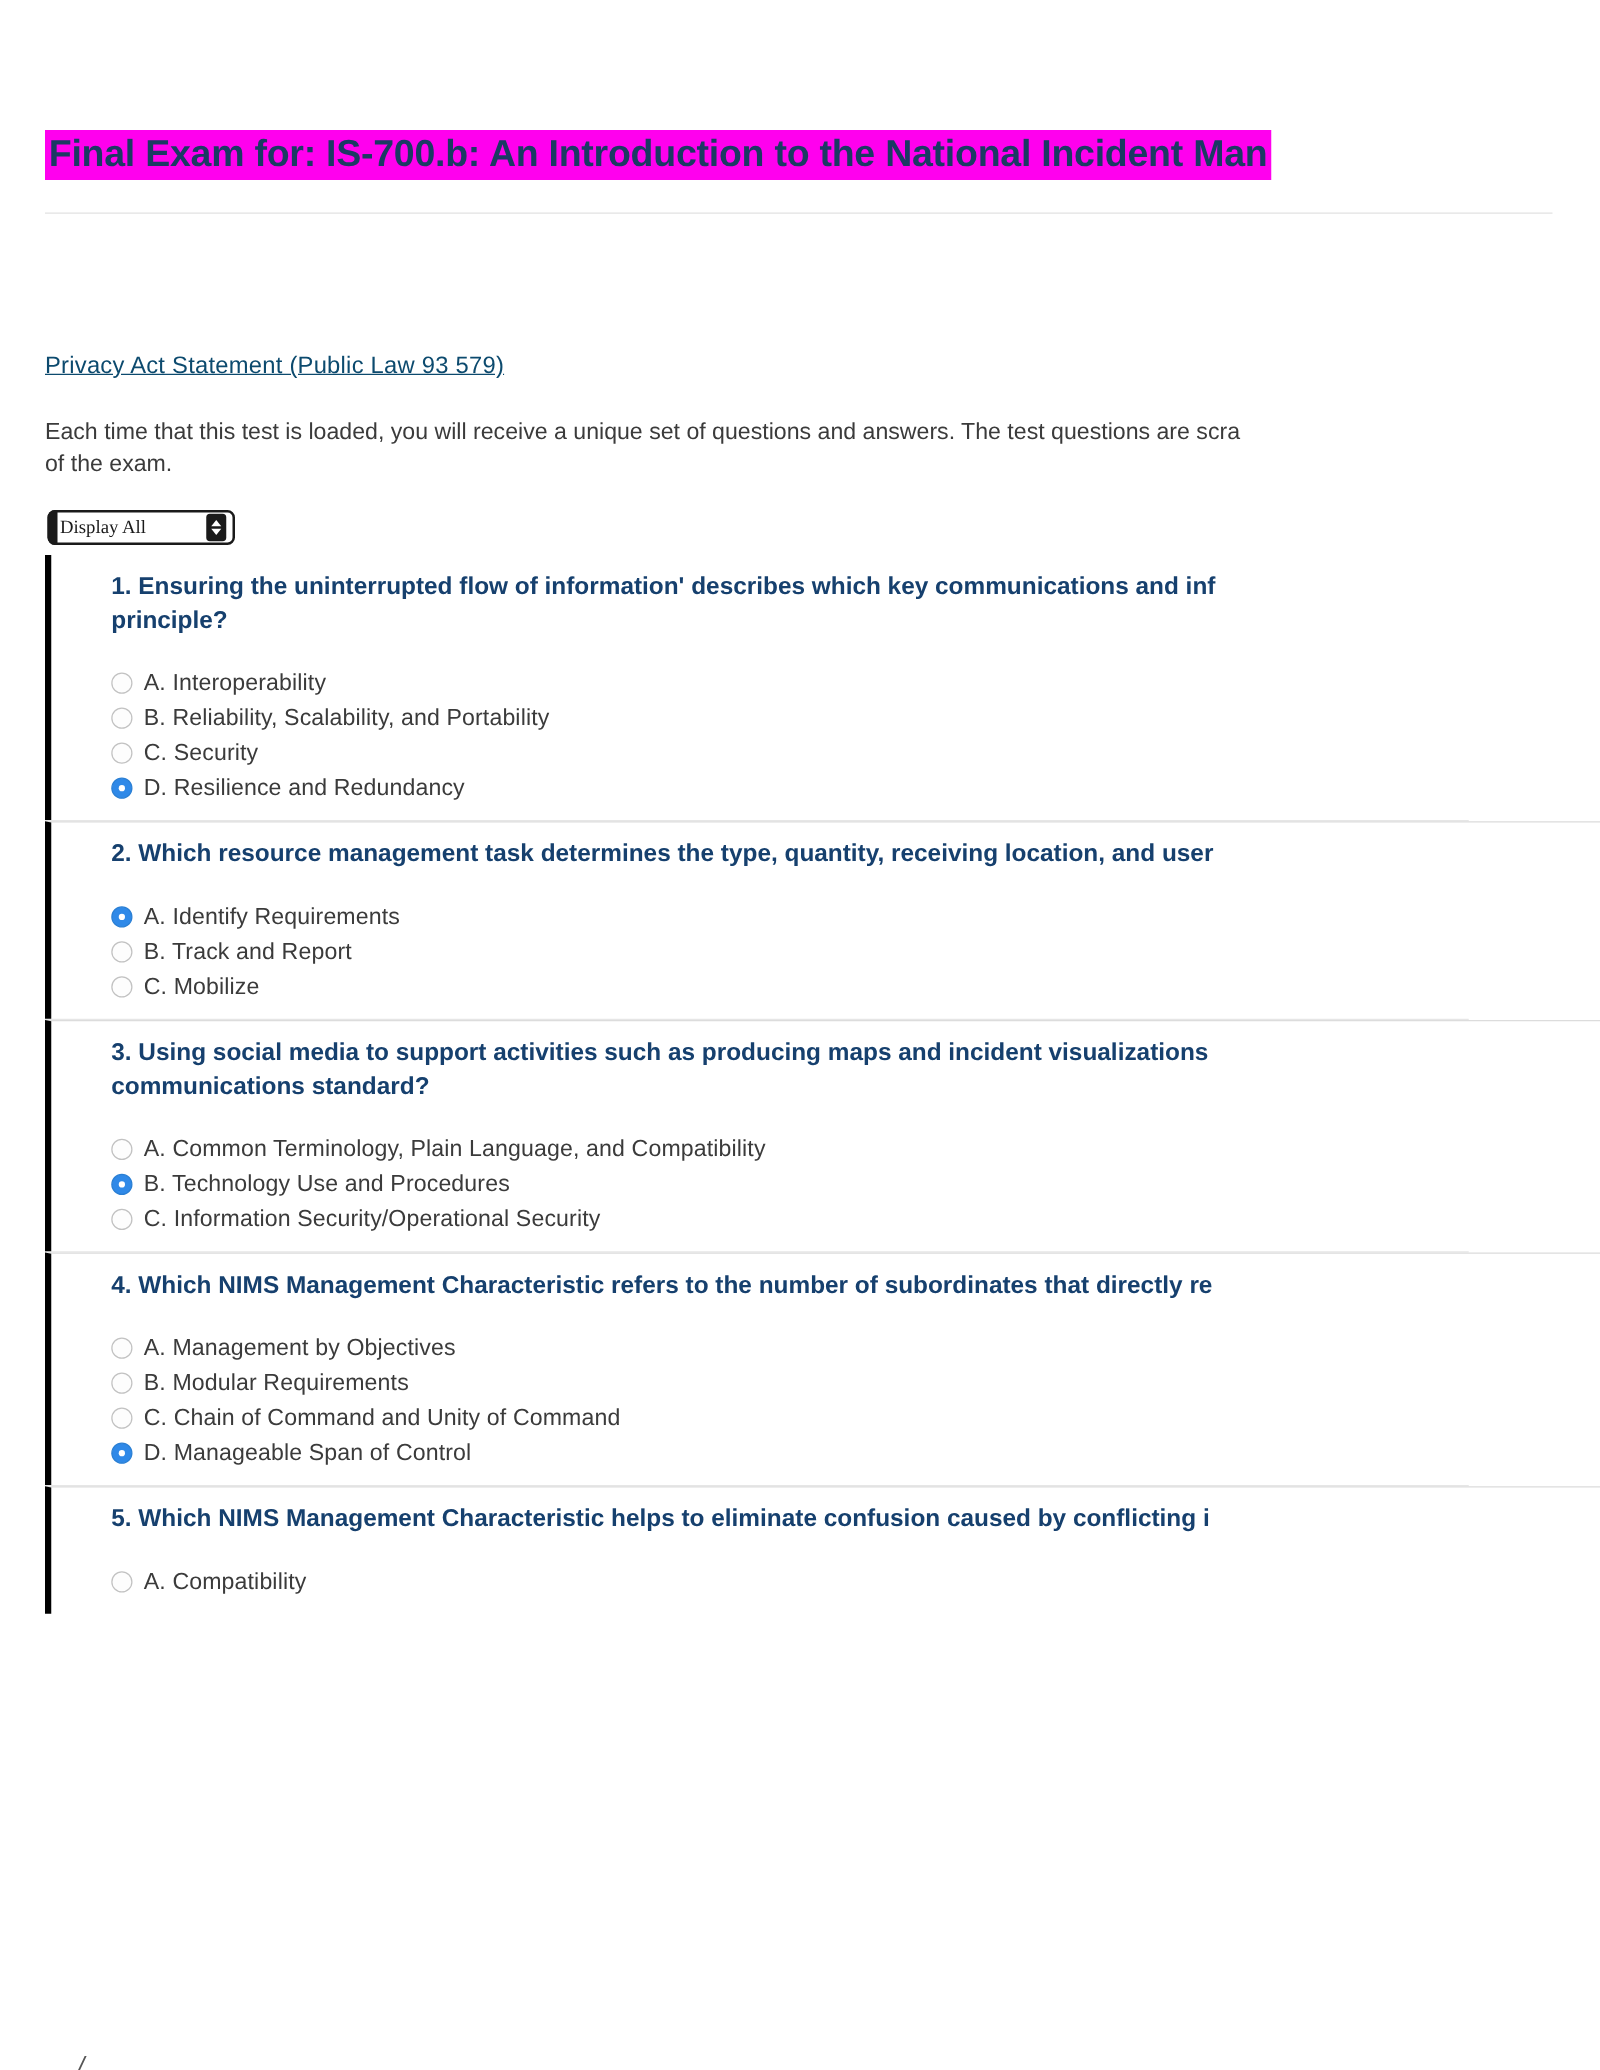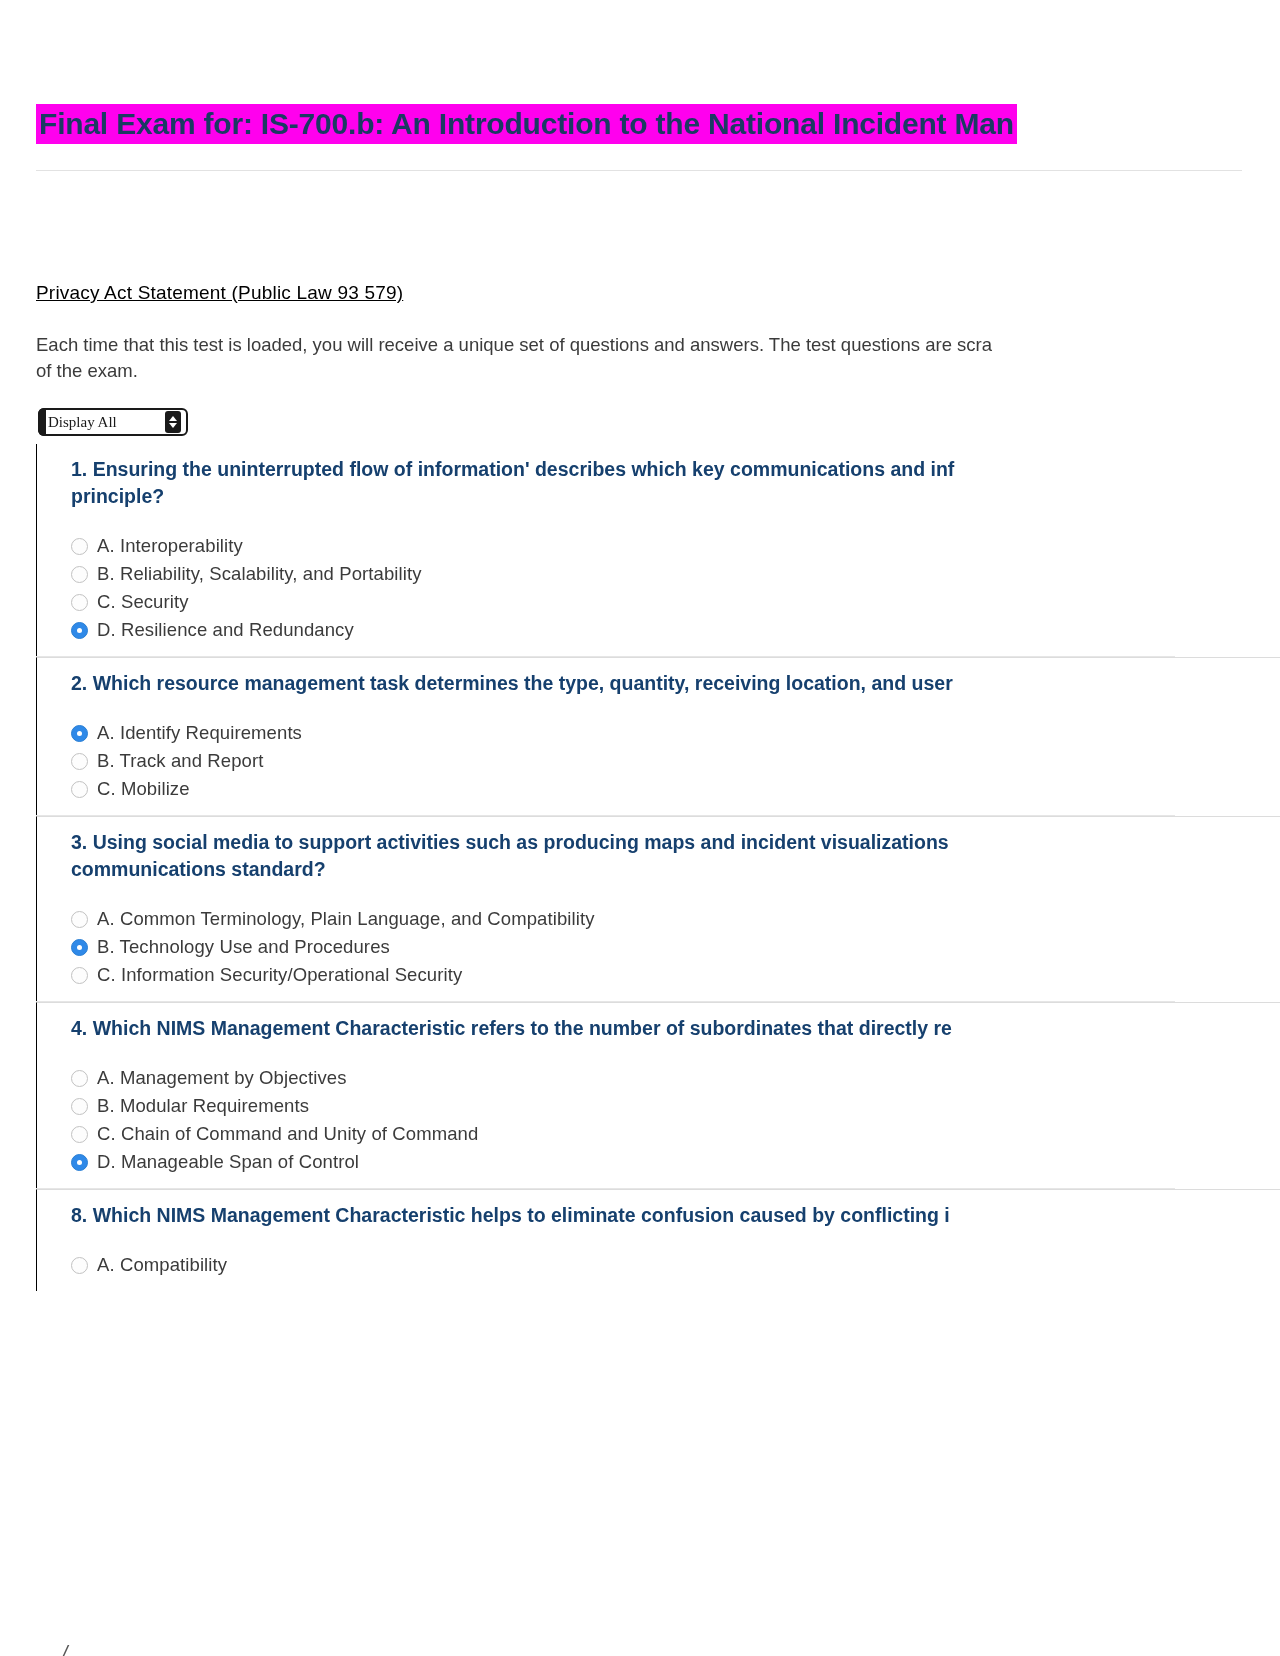--- a/index.html
+++ b/index.html
@@ -51,21 +51,21 @@
     height: 1px;
     background: #e2e2e2;
   }
 
   
   .privacy-link {
     position: absolute;
     left: 36px;
     top: 258px;
     font-size: 19px;
-    color: #000000;
+    color: #0c4a6e;
     text-decoration: underline;
     white-space: nowrap;
     letter-spacing: 0.2px;
   }
 
   
   .intro {
     position: absolute;
     left: 36px;
     top: 308px;
@@ -138,22 +138,22 @@
 
   
   .questions {
     position: absolute;
     left: 36px;
     top: 420px;
     width: 1244px;
   }
   .question-block {
     position: relative;
-    padding-left: 12px;
-    border-left: 1px solid #000000;
+    padding-left: 26px;
+    border-left: 5px solid #000000;
     border-top: 1px solid #dcdcdc;
     margin-top: 0;
   }
   .question-block:first-child { border-top: none; }
 
   .q-text {
     font-size: 19.5px;
     font-weight: bold;
     color: #16406e;
     line-height: 27px;
@@ -325,21 +325,21 @@
             <span class="opt-label">C. Chain of Command and Unity of Command</span>
           </label>
           <label class="option">
             <span class="radio selected"></span>
             <span class="opt-label">D. Manageable Span of Control</span>
           </label>
         </div>
       </div>
       <div class="q-sep"></div>
       <div class="question-block">
-        <div class="q-text clip1">8. Which NIMS Management Characteristic helps to eliminate confusion caused by conflicting i</div>
+        <div class="q-text clip1">5. Which NIMS Management Characteristic helps to eliminate confusion caused by conflicting i</div>
         <div class="options">
           <label class="option">
             <span class="radio"></span>
             <span class="opt-label">A. Compatibility</span>
           </label>
         </div>
       </div>
     </div>
 
   <div class="footer-slash">/</div>

